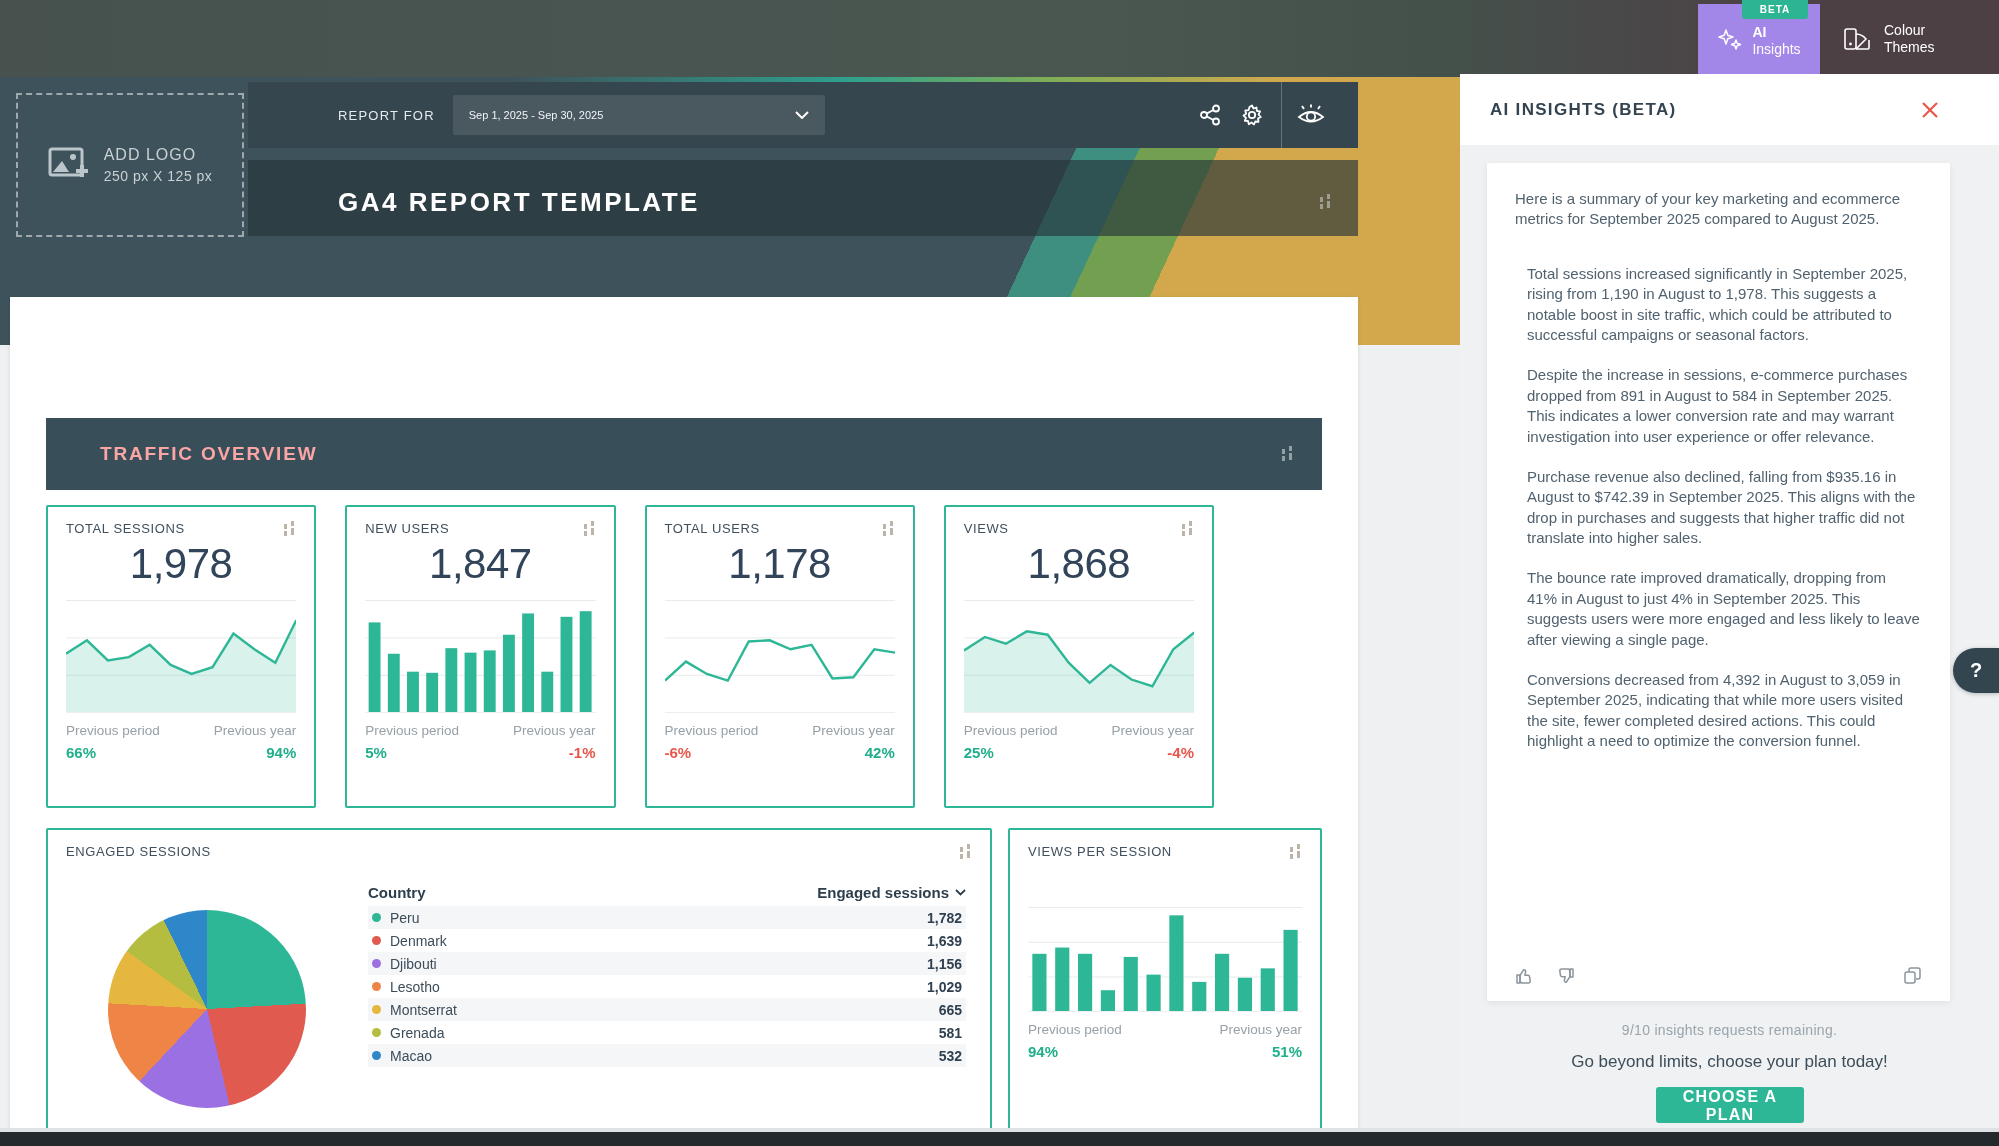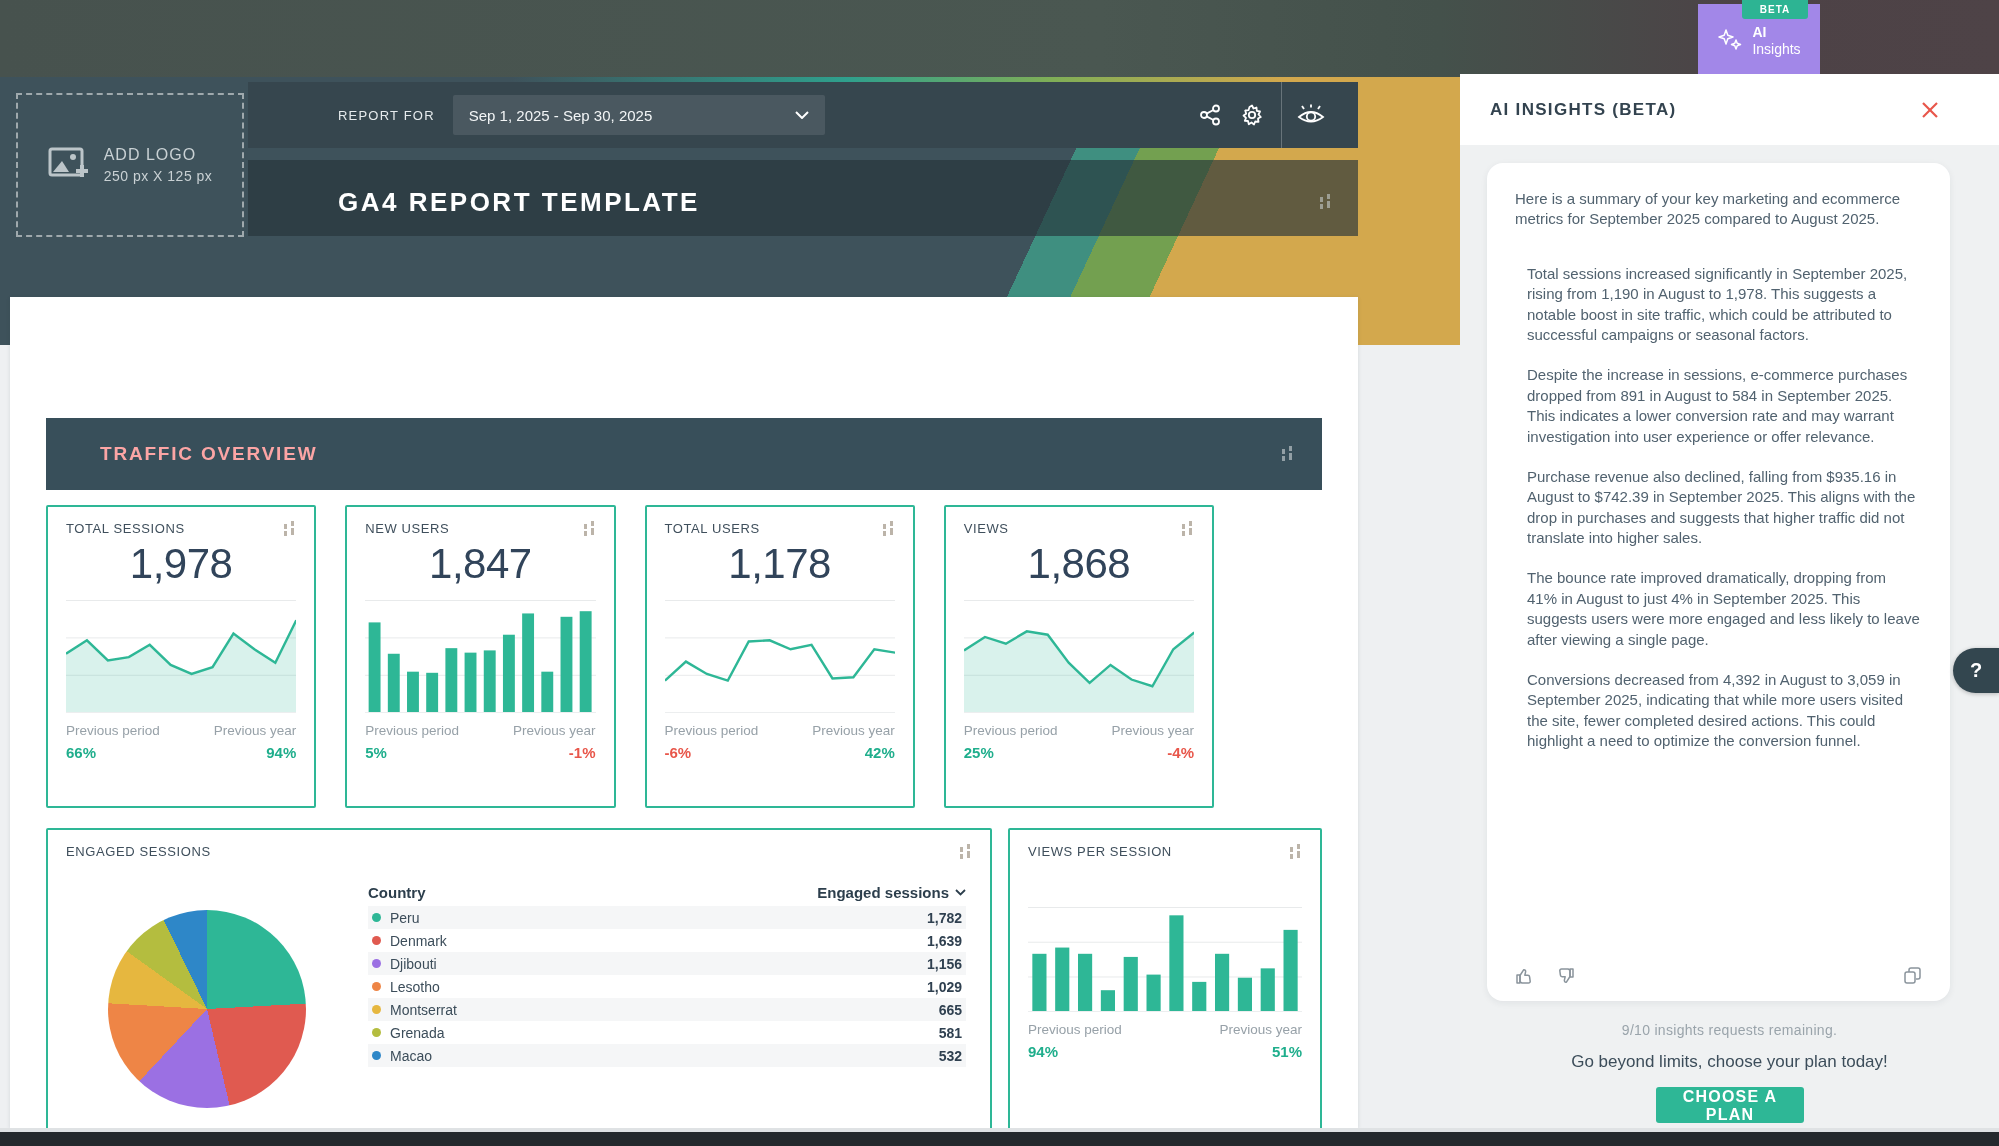--- a/index.html
+++ b/index.html
@@ -28,21 +28,21 @@
   .logo-box{position:absolute;left:16px;top:16px;width:224px;height:140px;border:2px dashed rgba(255,255,255,.5);
     display:flex;align-items:center;justify-content:center;gap:14px;color:#c9d1d4;cursor:pointer;}
   .logo-box .t1{font-size:16px;letter-spacing:1px;}
   .logo-box .t2{font-size:14px;margin-top:4px;letter-spacing:.5px;}
 
   .subhead{position:absolute;left:248px;top:5px;width:1110px;height:66px;background:#36464e;
     display:flex;align-items:center;box-sizing:border-box;padding:0 26px 0 90px;}
   .subhead .rlabel{color:#e6ebed;font-size:13px;letter-spacing:1.2px;}
   .daterange{margin-left:18px;width:372px;height:40px;background:rgba(255,255,255,.1);border-radius:2px;
     display:flex;align-items:center;justify-content:space-between;padding:0 16px;box-sizing:border-box;
-    color:#f2f5f6;font-size:15px;cursor:pointer;}
+    color:#f2f5f6;font-size:11px;cursor:pointer;}
   .subhead .spacer{flex:1;}
   .icon-btn{width:42px;height:66px;display:flex;align-items:center;justify-content:center;cursor:pointer;}
   .vdivider{width:1px;height:66px;background:rgba(255,255,255,.25);margin:0 8px;}
 
   .titlebar{position:absolute;left:248px;top:83px;width:1110px;height:76px;background:rgba(38,52,58,.66);
     display:flex;align-items:center;justify-content:space-between;box-sizing:border-box;padding:8px 26px 0 90px;}
   .titlebar h1{margin:0;color:#fff;font-size:26px;letter-spacing:2.5px;font-weight:bold;}
 
   
   .page{position:absolute;left:10px;top:297px;width:1348px;height:831px;background:#fff;overflow:hidden;
@@ -78,21 +78,21 @@
   .vps-card{position:absolute;left:998px;top:531px;width:314px;height:330px;background:#fff;
     border:2px solid #2eb796;border-radius:2px;box-sizing:border-box;padding:14px 18px;display:flex;flex-direction:column;}
   .vps-card .bignum{font-size:40px;}
   .vps-card .chart{margin-top:46px;height:104px;}
 
   
   .panel{position:absolute;left:1460px;top:74px;width:539px;height:1069px;background:#eff1f2;}
   .panel-head{position:absolute;left:0;top:0;width:539px;height:71px;background:#fff;
     display:flex;align-items:center;justify-content:space-between;box-sizing:border-box;padding:0 60px 0 30px;}
   .panel-head h3{margin:0;font-size:17px;letter-spacing:1.3px;color:#33434f;font-weight:bold;}
-  .insight-card{position:absolute;left:27px;top:89px;width:463px;height:838px;background:#fff;border-radius:16px;
+  .insight-card{position:absolute;left:27px;top:89px;width:463px;height:838px;background:#fff;border-radius:1px;
     box-shadow:0 2px 7px rgba(31,45,55,.07);box-sizing:border-box;padding:26px 30px 56px 28px;}
   .insight-card p{margin:0 0 20px 0;font-size:15px;line-height:1.36;color:#51626f;}
   .insight-card p.lead{margin-bottom:34px;}
   .insight-card p.ind{padding-left:12px;}
   .fb-row{position:absolute;left:28px;right:28px;bottom:16px;display:flex;align-items:center;gap:22px;color:#8a949c;}
   .fb-row .right{margin-left:auto;}
   .remaining{position:absolute;left:0;width:539px;top:948px;text-align:center;font-size:14px;color:#9aa4ab;letter-spacing:.3px;}
   .cta-text{position:absolute;left:0;width:539px;top:978px;text-align:center;font-size:17px;color:#3c4d5a;}
   .cta-btn{position:absolute;left:196px;top:1013px;width:148px;height:36px;background:#2eb796;border:none;border-radius:3px;
     color:#fff;font-size:16px;font-weight:bold;letter-spacing:1.2px;cursor:pointer;font-family:inherit;}
@@ -105,20 +105,34 @@
 
   .drag-icon{opacity:.9;}
   svg{display:block;}
 </style>
 </head>
 <body>
 
 <div id="screen">
 
   <div class="topbar">
+    <div class="colour-zone">
+      <span>
+        <svg width="30" height="26" viewBox="0 0 30 26" fill="none" stroke="#fff" stroke-width="1.6">
+          <rect x="3" y="3" width="11" height="20" rx="2"></rect>
+          <path d="M14 23 L24 13 A 13 13 0 0 0 14 8"></path>
+          <path d="M14 23 H26 a1 1 0 0 0 1-1 V14"></path>
+          <circle cx="8.5" cy="18" r="1.4" fill="#fff" stroke="none"></circle>
+        </svg>
+      </span>
+      <span class="lbl">
+          <b>Colour</b>
+          <b>Themes</b>
+        </span>
+    </div>
     <div class="ai-btn">
       <span>
         <svg width="26" height="26" viewBox="0 0 26 26" fill="none" stroke="#fff" stroke-width="1.5" stroke-linejoin="round">
           <path d="M9 2 L10.8 7.2 L16 9 L10.8 10.8 L9 16 L7.2 10.8 L2 9 L7.2 7.2 Z"></path>
           <path d="M19 12 L20.2 15.3 L23.5 16.5 L20.2 17.7 L19 21 L17.8 17.7 L14.5 16.5 L17.8 15.3 Z"></path>
         </svg>
       </span>
       <span class="lbl">
           <b>AI</b>
           <span>Insights</span>

